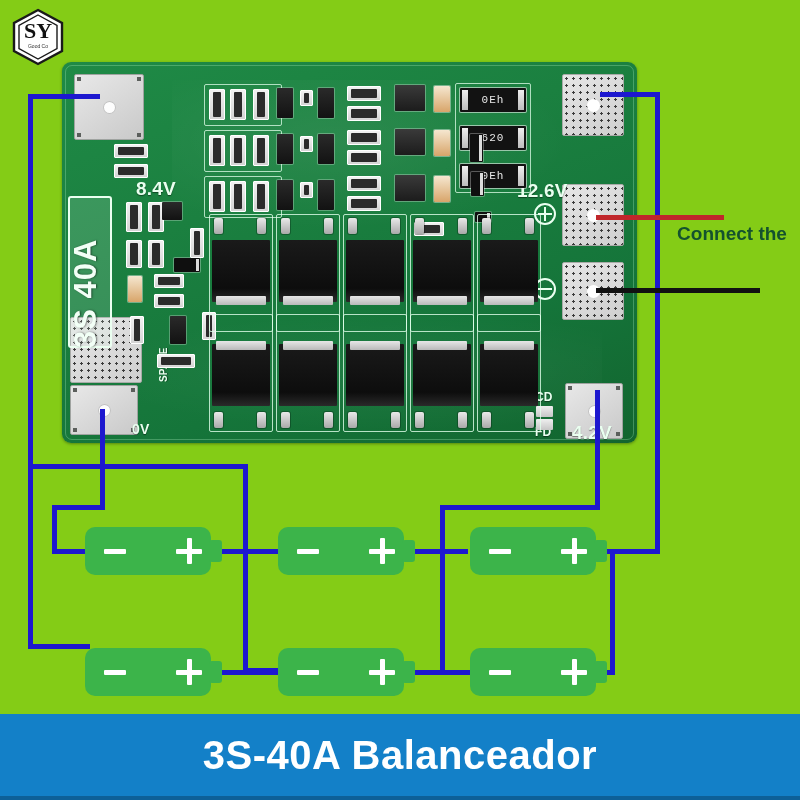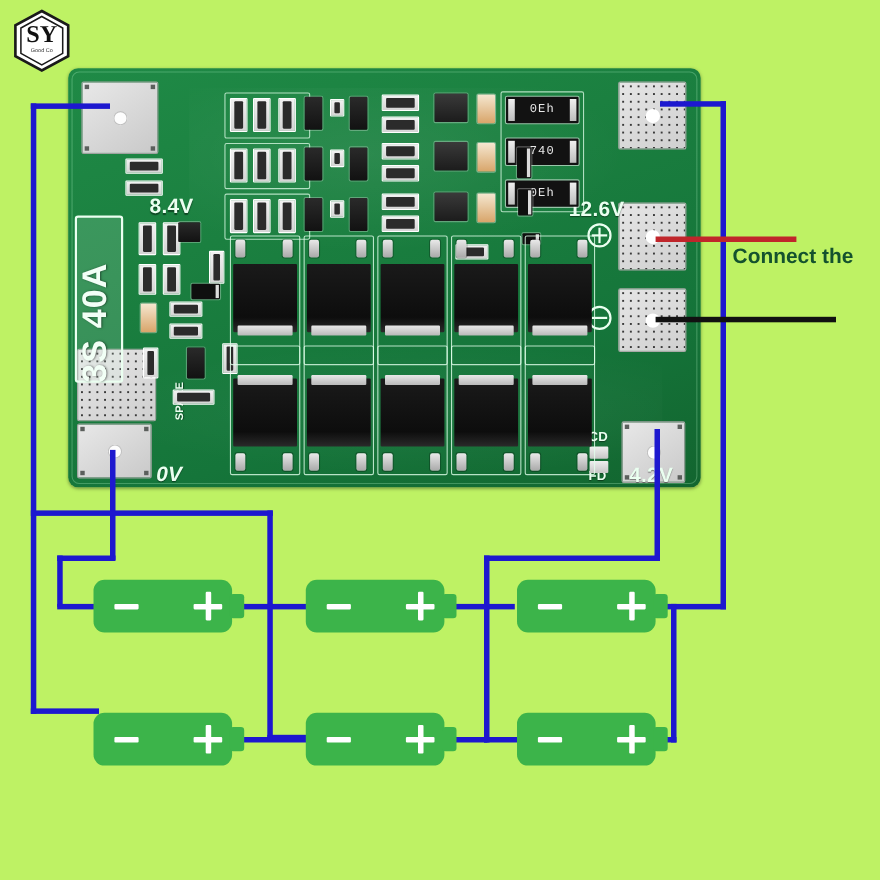--- a/index.html
+++ b/index.html
@@ -6,21 +6,21 @@
   html, body {
     margin: 0; padding: 0;
     width: 800px; height: 800px;
     background: #ffffff;
     font-family: "Liberation Sans", sans-serif;
     overflow: hidden;
   }
   #stage {
     position: relative;
     width: 800px; height: 800px;
-    background: #bef264;
+    background: #84cc16;
   }
 
   
   .logo {
     position: absolute; left: 10px; top: 8px;
     width: 56px; height: 58px;
   }
 
   
   .pcb {
@@ -79,21 +79,21 @@
     color: #eafff0;
     font-weight: 700;
     font-family: "Liberation Sans", sans-serif;
     text-shadow: 0 1px 1px rgba(0,0,0,.45);
     letter-spacing: .2px;
     white-space: nowrap;
   }
   .silk-84 { left: 74px; top: 116px; font-size: 19px; }
   .silk-126 { left: 455px; top: 118px; font-size: 19px; }
   .silk-42 { left: 510px; top: 360px; font-size: 19px; }
-  .silk-0v { left: 80px; top: 359px; font-size: 19px; font-style: italic; }
+  .silk-0v { left: 70px; top: 359px; font-size: 14px; }
   .silk-cd { left: 473px; top: 328px; font-size: 12px; }
   .silk-fd { left: 473px; top: 363px; font-size: 12px; }
   .silk-spare{
     left: 96px; top: 320px; font-size: 10px;
     transform: rotate(-90deg); transform-origin: left top;
   }
   
   .silk-box{
     position:absolute;left:6px;top:134px;width:44px;height:152px;
     border:2px solid #eafff0;border-radius:3px;
@@ -178,21 +178,21 @@
   .battery .plus .ph{left:-13px;top:-2.5px;width:26px;height:5px;}
   .battery .plus .pv{left:-2.5px;top:-13px;width:5px;height:26px;}
 
   
   .annot{
     position:absolute;
     color:#14522e;
     font-weight:700;
     font-size:19px;
     line-height:24px;
-    text-align:left;
+    text-align:center;
     white-space:nowrap;
   }
 
   
   .banner{
     position:absolute; left:0; bottom:0; width:800px; height:86px;
     background:#1380c8;
     display:flex; align-items:center; justify-content:center;
     border-bottom: 4px solid #0d6098;
   }
@@ -273,21 +273,21 @@
     </div>
 
     <div class="lblcomp" style="left:398px;top:26px;width:66px;height:24px;">
       <i class="lead l"></i>
         <i class="lead r"></i>
         <span>0Eh</span>
     </div>
     <div class="lblcomp" style="left:398px;top:64px;width:66px;height:24px;">
       <i class="lead l"></i>
         <i class="lead r"></i>
-        <span>740</span>
+        <span>620</span>
     </div>
     <div class="lblcomp" style="left:398px;top:102px;width:66px;height:24px;">
       <i class="lead l"></i>
         <i class="lead r"></i>
         <span>0Eh</span>
     </div>
     <div class="outline" style="left:393px;top:21px;width:76px;height:110px;"></div>
 
     <div class="outline" style="left:142px;top:22px;width:78px;height:42px;"></div>
     <div class="res comp" style="left:147px;top:27px;width:16px;height:31px;">
@@ -575,14 +575,17 @@
     <span class="plus">
         <i class="ph"></i>
         <i class="pv"></i>
       </span>
   </div>
 
   <div class="annot" style="left:666px;top:222px;width:132px;">
     <div>Connect the</div>
   </div>
 
+  <div class="banner">
+    <div class="t">3S-40A Balanceador</div>
+  </div>
 
 </div>
 
 </body></html>

